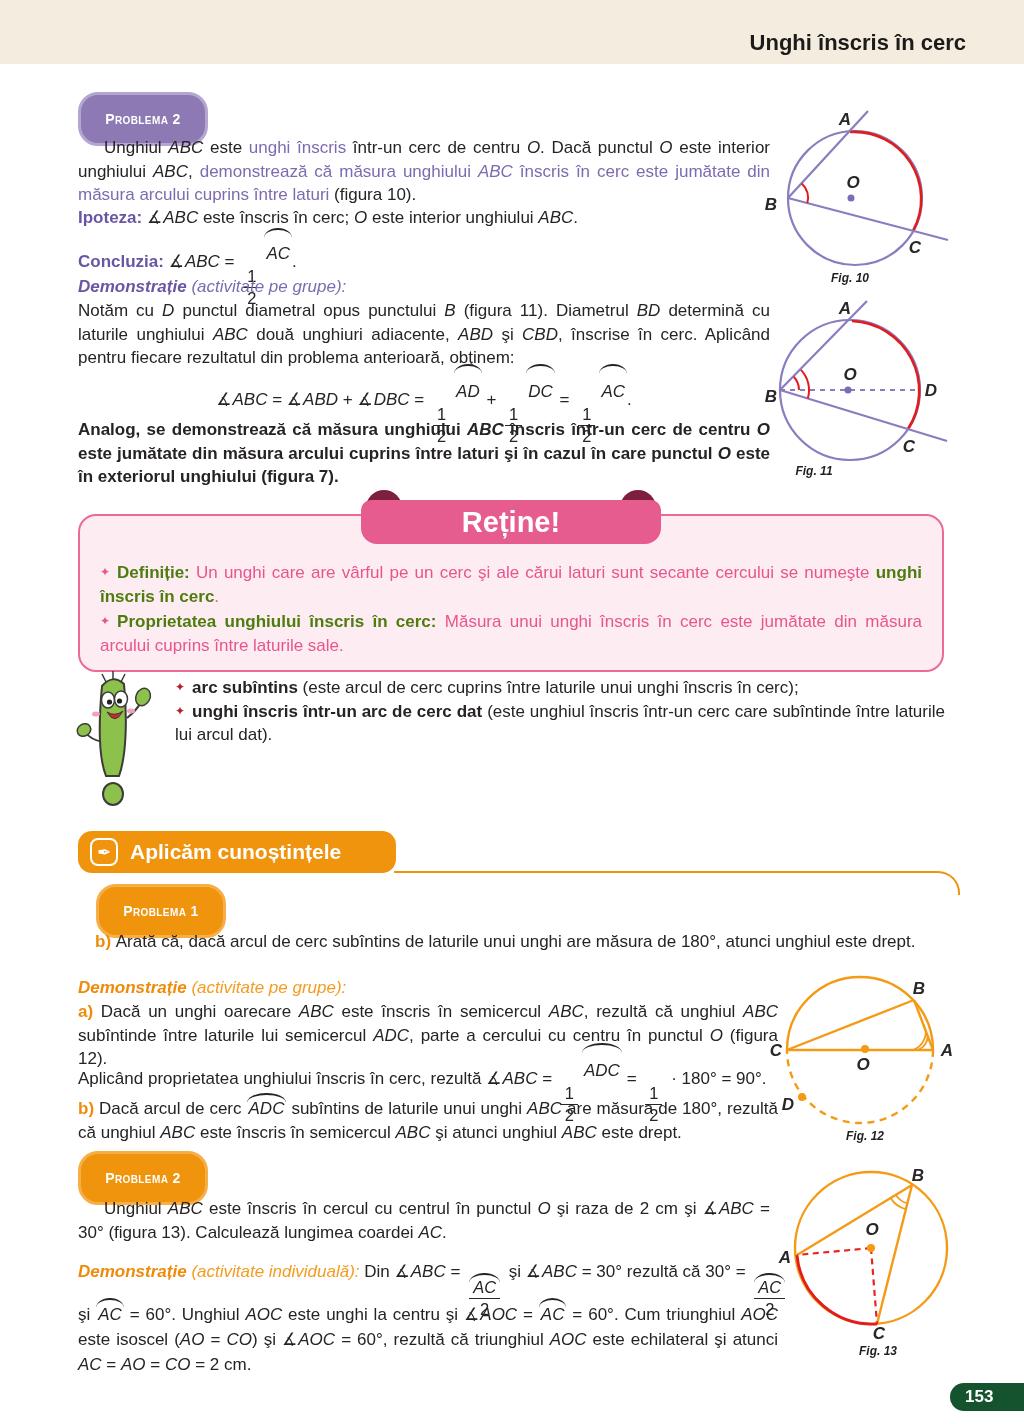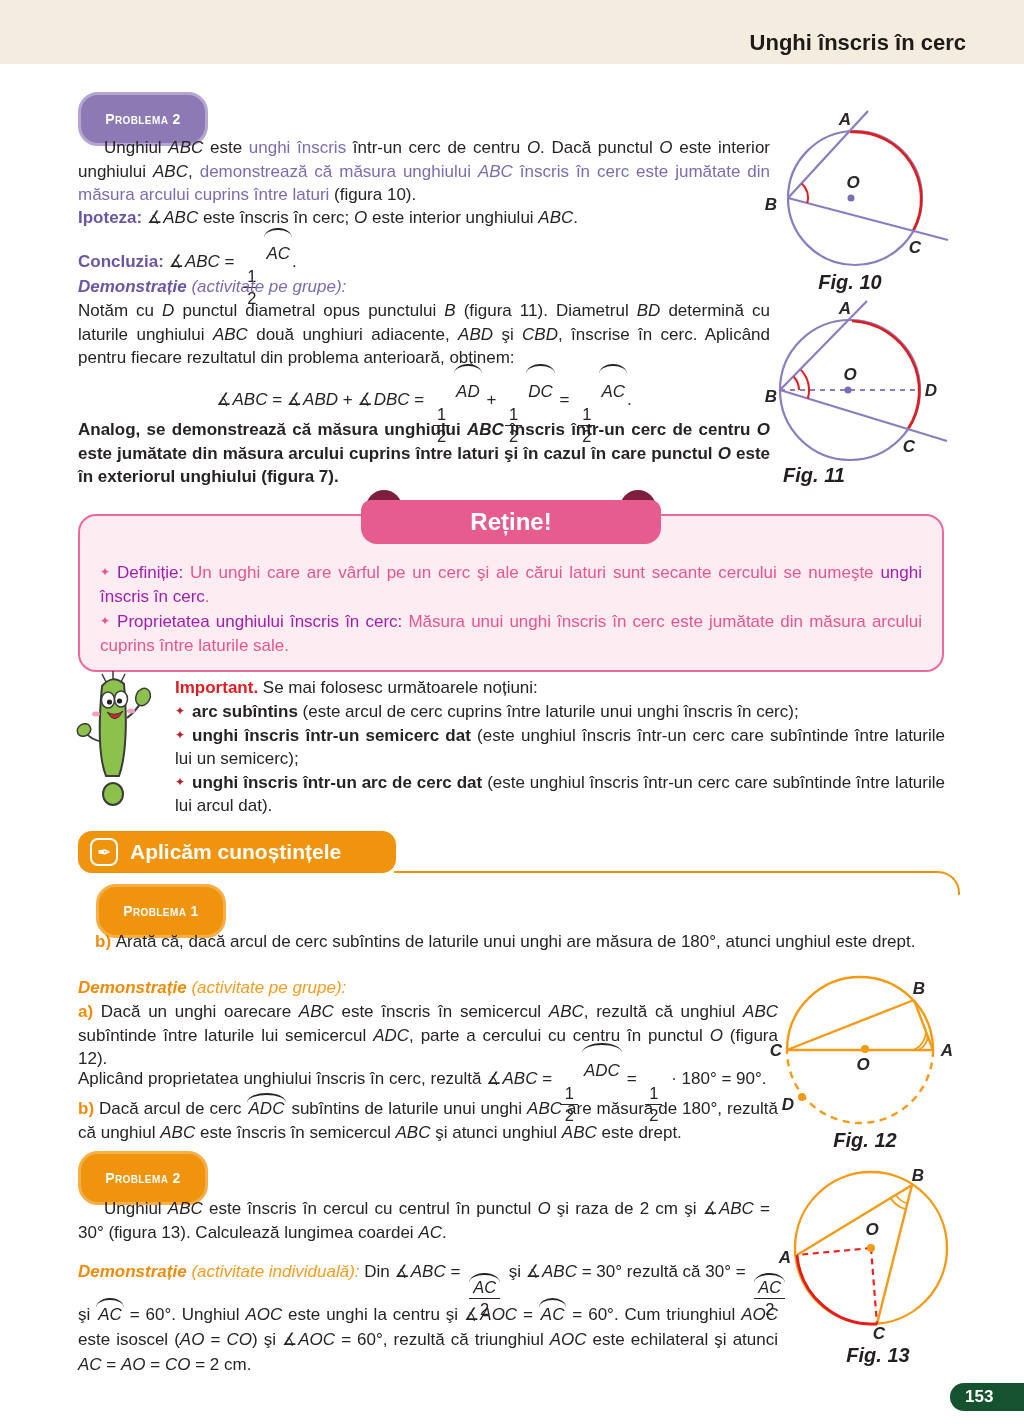--- a/index.html
+++ b/index.html
@@ -22,21 +22,21 @@
   .i{font-style:italic;}
   .b{font-weight:bold;}
   .p{color:#7d6bb0;}
   .pi{color:#7d6bb0;font-style:italic;}
   .pb{color:#6a55a4;font-weight:bold;margin-top:32px;}
   .pbi{color:#6a55a4;font-weight:bold;font-style:italic;}
   .ob{color:#ef8b0a;font-weight:bold;}
   .obi{color:#ef8b0a;font-weight:bold;font-style:italic;}
   .oi{color:#f49c22;font-style:italic;}
   .pk{color:#e9548c;}
-  .pkb{color:#a21caf;font-weight:normal;}
+  .pkb{color:#4d7c0f;font-weight:bold;}
   .r{color:#e01b22;font-weight:bold;}
   .dm{color:#e9548c;font-size:12px;margin-right:7px;vertical-align:2px;}
   .dmr{color:#b72025;font-size:12px;margin-right:7px;vertical-align:2px;}
   .ang{font-family:"DejaVu Sans",sans-serif;margin-right:1px;}
 
   
   .arc{position:relative;display:inline-block;font-style:italic;padding:0 2px;}
   .arc::before{content:"";position:absolute;left:0;right:0;top:-4px;height:8px;
                border-top:2px solid currentColor;border-radius:50% 50% 0 0 / 100% 100% 0 0;}
   .arcr{vertical-align:0.45em;}
@@ -49,35 +49,35 @@
   .frac .den{display:block;padding-top:1px;}
 
   
   .rbox{left:78px;top:514px;width:866px;box-sizing:border-box;background:#fdedf3;
         border:2.5px solid #ea6a9b;border-radius:18px;padding:44px 20px 12px 20px;}
   .rline{line-height:24px;text-align:justify;}
   .ribbon{position:absolute;top:-26px;left:50%;transform:translateX(-50%);width:300px;height:56px;}
   .curl{position:absolute;width:36px;height:36px;background:#7e1f3d;border-radius:50%;top:0;}
   .curl.l{left:5px;} .curl.r{right:5px;}
   .rbanner{position:absolute;left:0;right:0;top:10px;height:44px;background:#e75c8f;
-           border-radius:10px 10px 16px 16px;color:#fff;font-weight:bold;font-size:24px;
+           border-radius:10px 10px 16px 16px;color:#fff;font-weight:bold;font-size:29px;
            display:flex;align-items:center;justify-content:center;}
 
   
   .obanner{left:78px;top:831px;width:318px;height:42px;background:#f0930d;border-radius:14px;
            display:flex;align-items:center;padding-left:12px;box-sizing:border-box;color:#fff;
            font-weight:bold;font-size:21px;}
   .penbox{width:28px;height:28px;border:2.5px solid #fff;border-radius:8px;display:flex;
           align-items:center;justify-content:center;margin-right:12px;box-sizing:border-box;}
   .penbox span{font-size:17px;color:#fff;font-family:"DejaVu Sans",sans-serif;}
   .otail{left:394px;top:871px;width:564px;height:22px;border-top:2.5px solid #f0930d;
          border-right:2.5px solid #f0930d;border-top-right-radius:22px;}
 
   
-  .fig-caption{font-weight:bold;font-style:italic;font-size:20px;color:#231f20;text-align:center;width:100px;}
+  .fig-caption{font-weight:bold;font-style:italic;font-size:12px;color:#231f20;text-align:center;width:100px;}
   .flabel{font-style:italic;font-weight:600;font-size:17px;fill:#2b2627;
           font-family:"Liberation Sans","DejaVu Sans",sans-serif;}
 
   
   .pagenum{left:950px;top:1383px;width:74px;height:28px;background:#14532d;border-radius:15px 0 0 15px;
            display:flex;align-items:center;padding-left:15px;box-sizing:border-box;color:#fff;
            font-weight:bold;font-size:17px;}
   .nowrap{white-space:nowrap;}
 </style>
 </head>
@@ -130,23 +130,21 @@
     <ellipse cx="33" cy="30" rx="6.5" ry="8" fill="#fff" stroke="#3c3b3a" stroke-width="1.5"></ellipse>
     <ellipse cx="46" cy="29" rx="6.5" ry="8" fill="#fff" stroke="#3c3b3a" stroke-width="1.5"></ellipse>
     <circle cx="34.5" cy="32" r="2.6" fill="#222"></circle>
     <circle cx="44.5" cy="31" r="2.6" fill="#222"></circle>
     <ellipse cx="21" cy="44" rx="4" ry="2.5" fill="#f4a0c0"></ellipse>
     <ellipse cx="56" cy="41" rx="4" ry="2.5" fill="#f4a0c0"></ellipse>
     <path d="M32 42 Q 40 56 48 41 Q 40 47 32 42 Z" fill="#d2252c" stroke="#3c3b3a" stroke-width="1"></path>
     <ellipse cx="38" cy="124" rx="10" ry="11" fill="#8cc14b" stroke="#3c3b3a" stroke-width="2"></ellipse>
   </svg>
   <div class="abs" style="left:175px;top:676px;width:770px;line-height:24px;">
-    <div><span class="r">Important. </span><span>Se mai folosesc următoarele noțiuni:</span></div>
     <div class="para"><span class="dmr">✦</span><span class="b">arc subîntins </span><span>(este arcul de cerc cuprins între laturile unui unghi înscris în cerc);</span></div>
-    <div class="para"><span class="dmr">✦</span><span class="b">unghi înscris într-un semicerc dat </span><span>(este unghiul înscris într-un cerc care subîntinde între laturile lui un semicerc);</span></div>
     <div class="para"><span class="dmr">✦</span><span class="b">unghi înscris într-un arc de cerc dat </span><span>(este unghiul înscris într-un cerc care subîntinde între laturile lui arcul dat).</span></div>
   </div>
 
   <div class="abs obanner">
     <div class="penbox">
         <span>✒</span>
       </div>
     <span>Aplicăm cunoștințele</span>
   </div>
   <div class="abs otail"></div>

